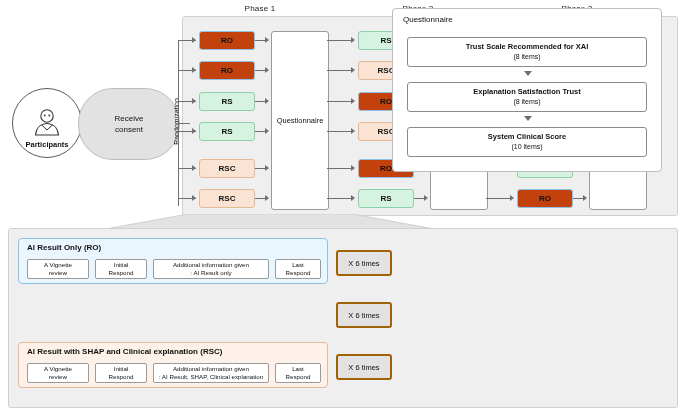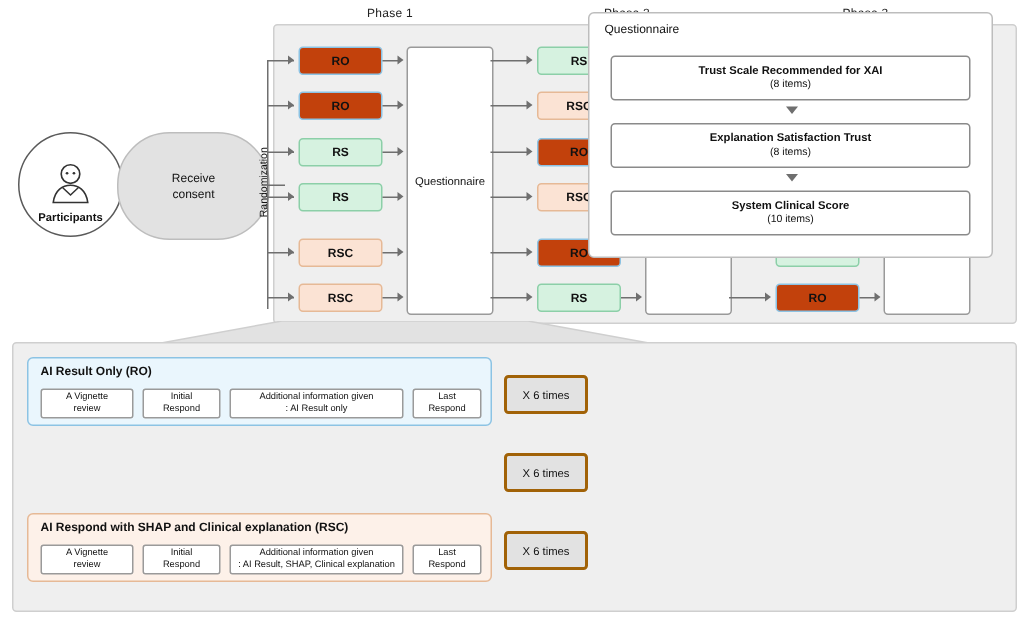--- a/index.html
+++ b/index.html
@@ -380,21 +380,21 @@
     <div class="step" style="left:8px; top:20px; width:62px; height:20px;">A Vignette<br>review</div>
     <div class="step" style="left:76px; top:20px; width:52px; height:20px;">Initial<br>Respond</div>
     <div class="step" style="left:134px; top:20px; width:116px; height:20px;">Additional information given<br>: AI Result only</div>
     <div class="step" style="left:256px; top:20px; width:46px; height:20px;">Last<br>Respond</div>
   </div>
   <div class="times-box" style="left:336px; top:250px;">X 6 times</div>
 
   <div class="times-box" style="left:336px; top:302px;">X 6 times</div>
 
   <div class="group g-rsc" style="left:18px; top:342px; width:310px; height:46px;">
-    <div class="group-title">AI Respond with SHAP and Clinical explanation (RSC)</div>
+    <div class="group-title">AI Result with SHAP and Clinical explanation (RSC)</div>
     <div class="step" style="left:8px; top:20px; width:62px; height:20px;">A Vignette<br>review</div>
     <div class="step" style="left:76px; top:20px; width:52px; height:20px;">Initial<br>Respond</div>
     <div class="step" style="left:134px; top:20px; width:116px; height:20px;">Additional information given<br>: AI Result, SHAP, Clinical explanation</div>
     <div class="step" style="left:256px; top:20px; width:46px; height:20px;">Last<br>Respond</div>
   </div>
   <div class="times-box" style="left:336px; top:354px;">X 6 times</div>
 
   <div class="q-panel">
     <div class="q-panel-title">Questionnaire</div>
 

